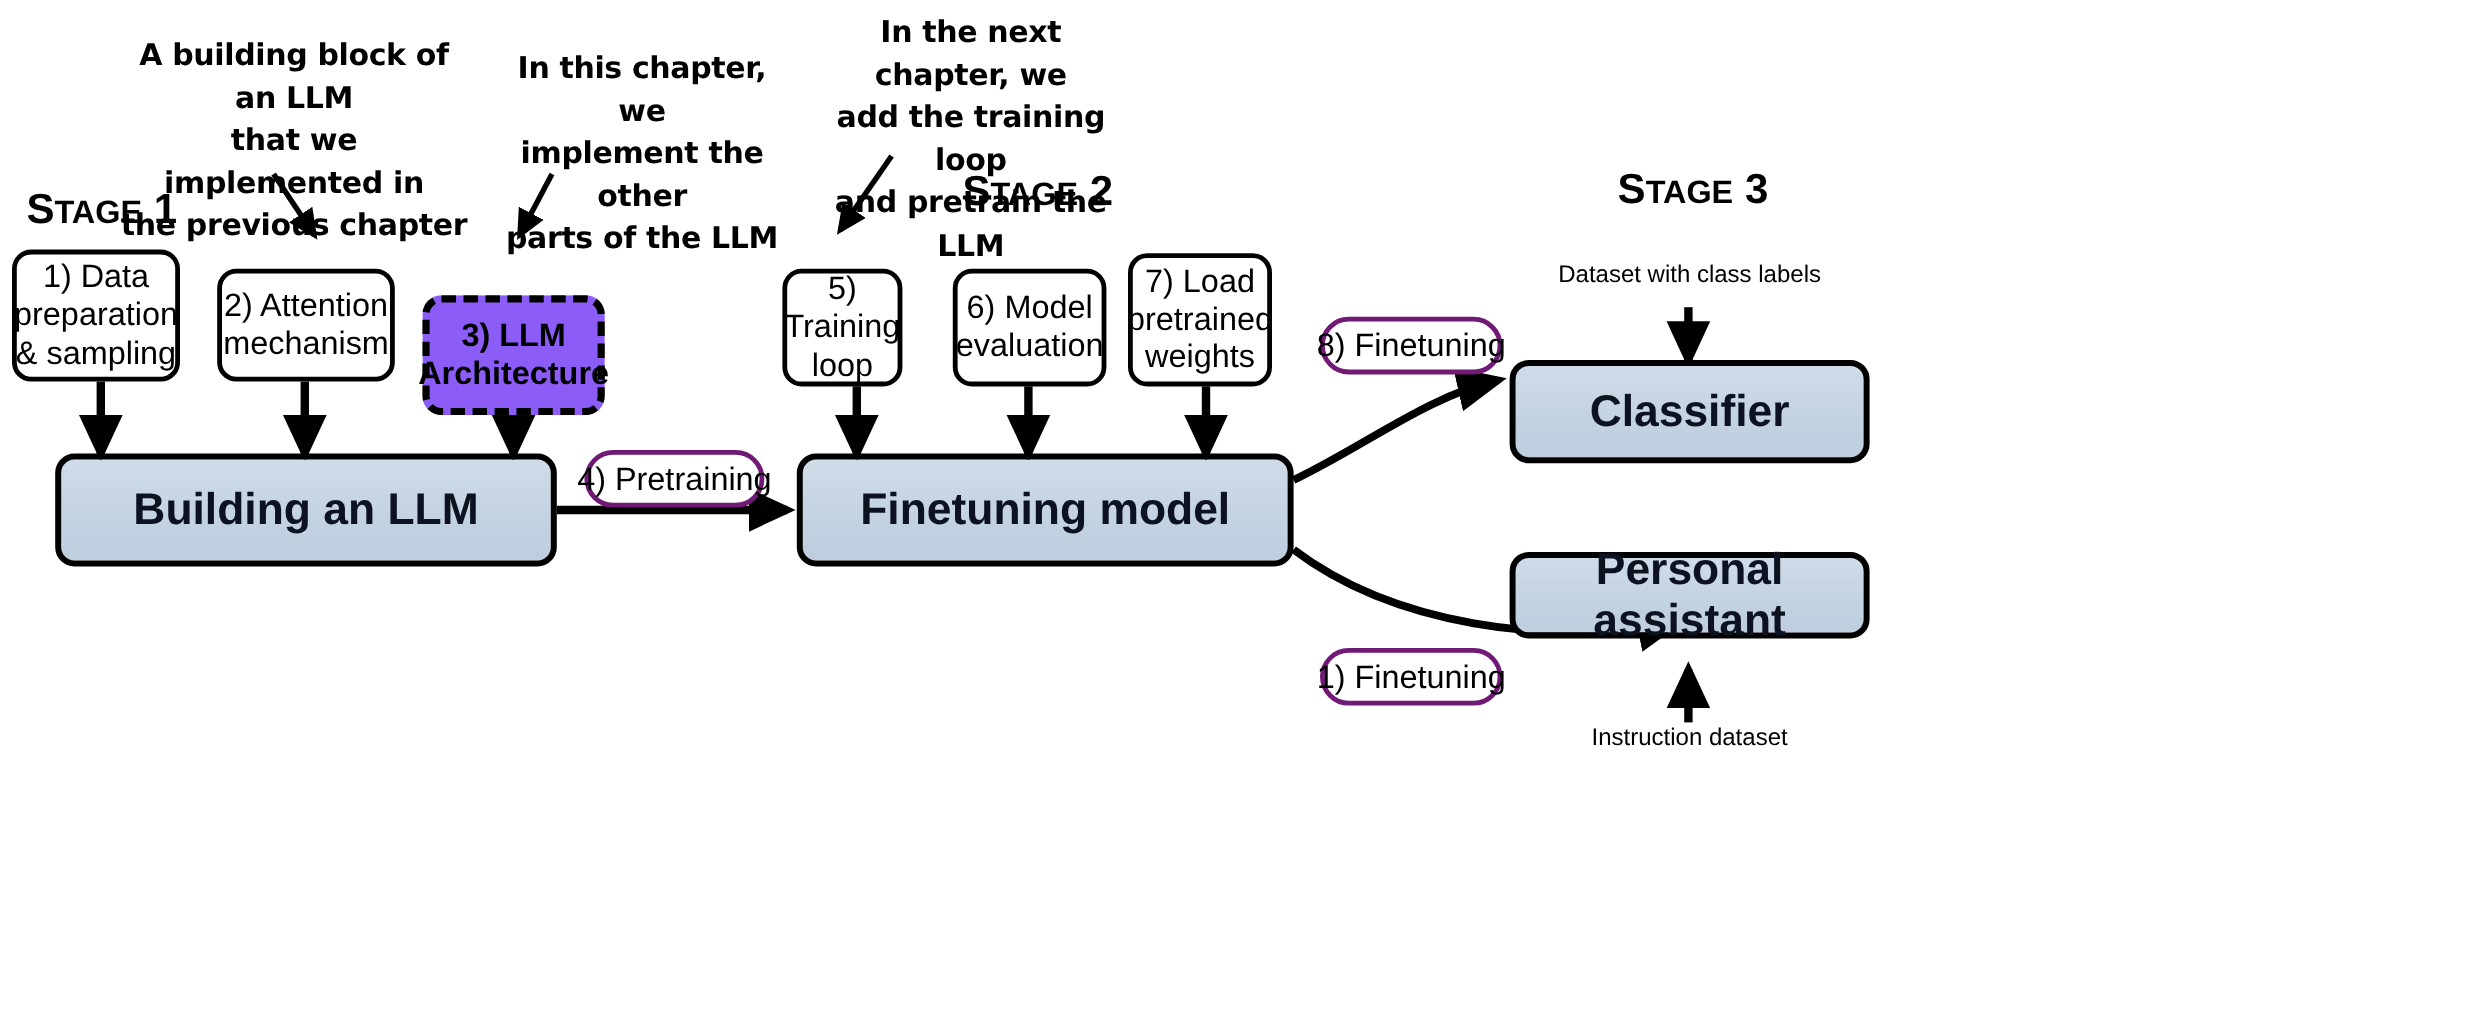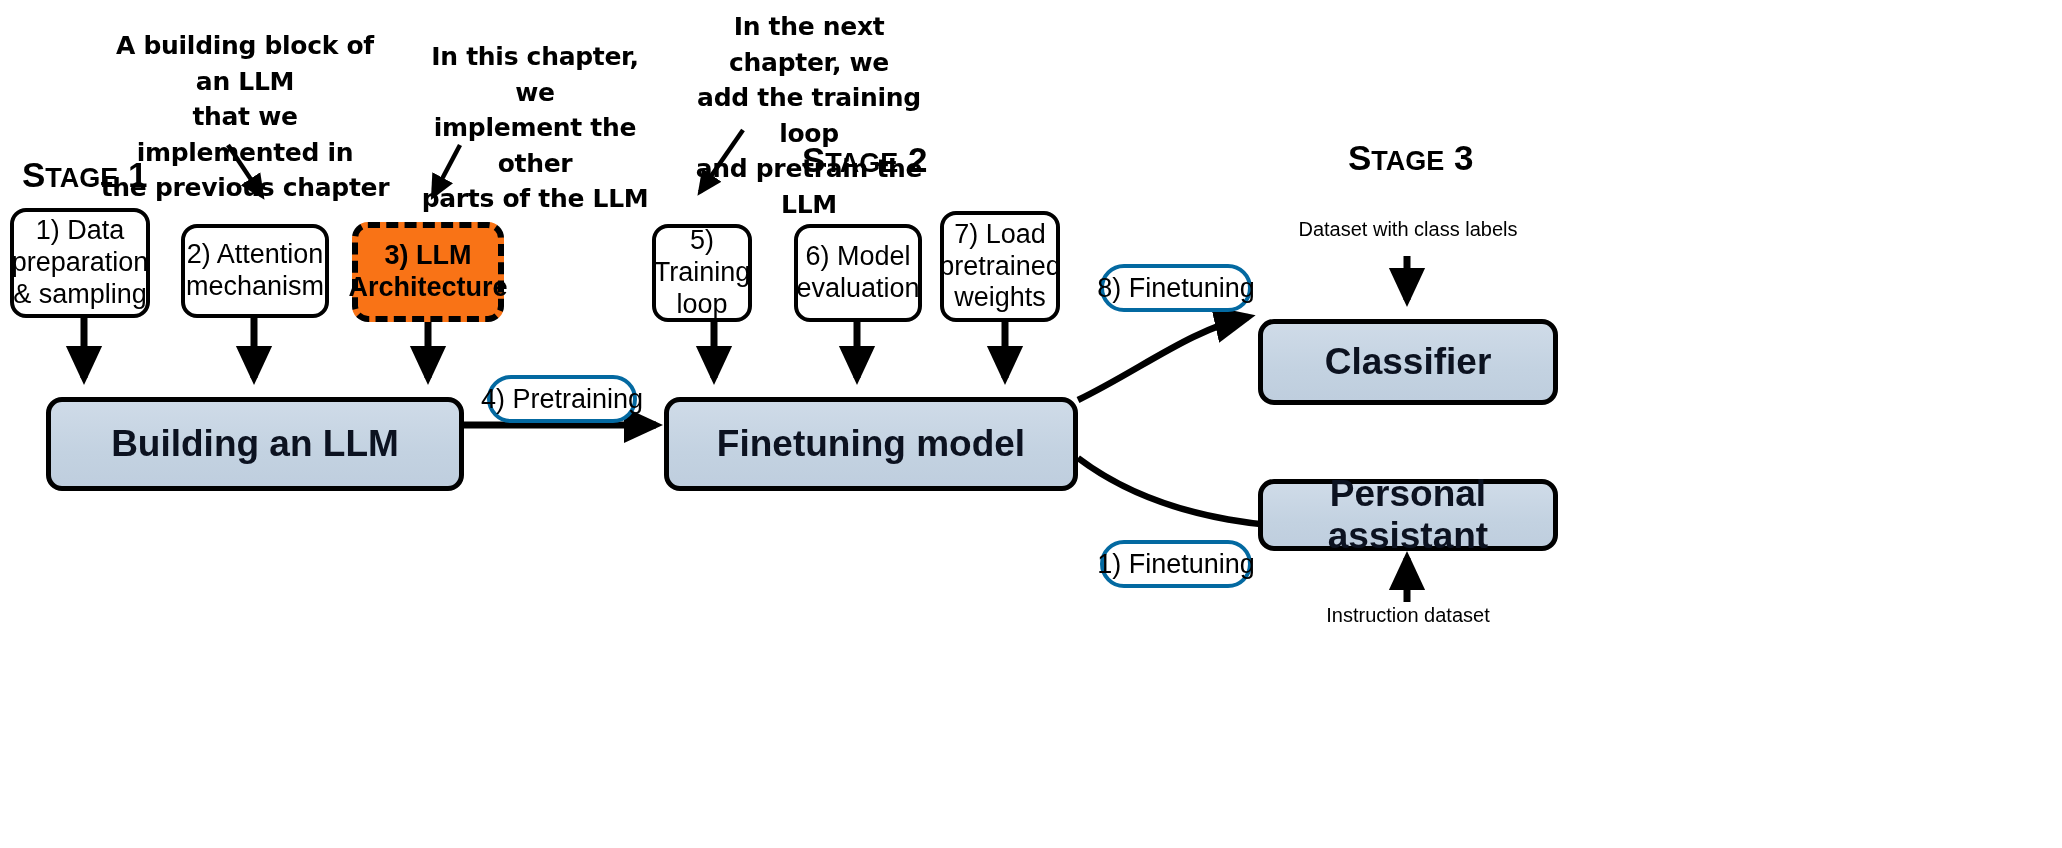--- a/index.html
+++ b/index.html
@@ -68,66 +68,66 @@
     line-height: 1.18;
     color: #000000;
     padding: 2px 6px;
   }
 
   
   .pill-box {
     position: absolute;
     box-sizing: border-box;
     background: #ffffff;
-    border: 4px solid #0369a1;
+    border: 4px solid #701a75;
     border-radius: 26px;
     display: flex;
     align-items: center;
     justify-content: center;
     text-align: center;
     font-family: "Liberation Sans", sans-serif;
     font-size: 27px;
     color: #000000;
     white-space: nowrap;
   }
 
   
   .dashed-box {
     position: absolute;
     box-sizing: border-box;
-    background: #f97316;
+    background: #8b5cf6;
     border: 6px dashed #000000;
     border-radius: 16px;
     display: flex;
     align-items: center;
     justify-content: center;
     text-align: center;
     font-family: "Liberation Sans", sans-serif;
     font-weight: 700;
     font-size: 27px;
     line-height: 1.18;
     color: #000000;
+    margin-top: 24px;
   }
 
   
   .big-box {
     position: absolute;
     box-sizing: border-box;
     background: linear-gradient(180deg, #cfdbe8 0%, #c3d2e1 60%, #bfcede 100%);
     border: 5px solid #000000;
     border-radius: 16px;
     display: flex;
     align-items: center;
     justify-content: center;
     text-align: center;
     font-family: "Liberation Sans", sans-serif;
     font-weight: 700;
     font-size: 37px;
     color: #0c1220;
-    margin-top: 19px;
   }
 
   
   .caption {
     position: absolute;
     font-family: "Liberation Sans", sans-serif;
     font-size: 20px;
     color: #000000;
     white-space: nowrap;
     text-align: center;

